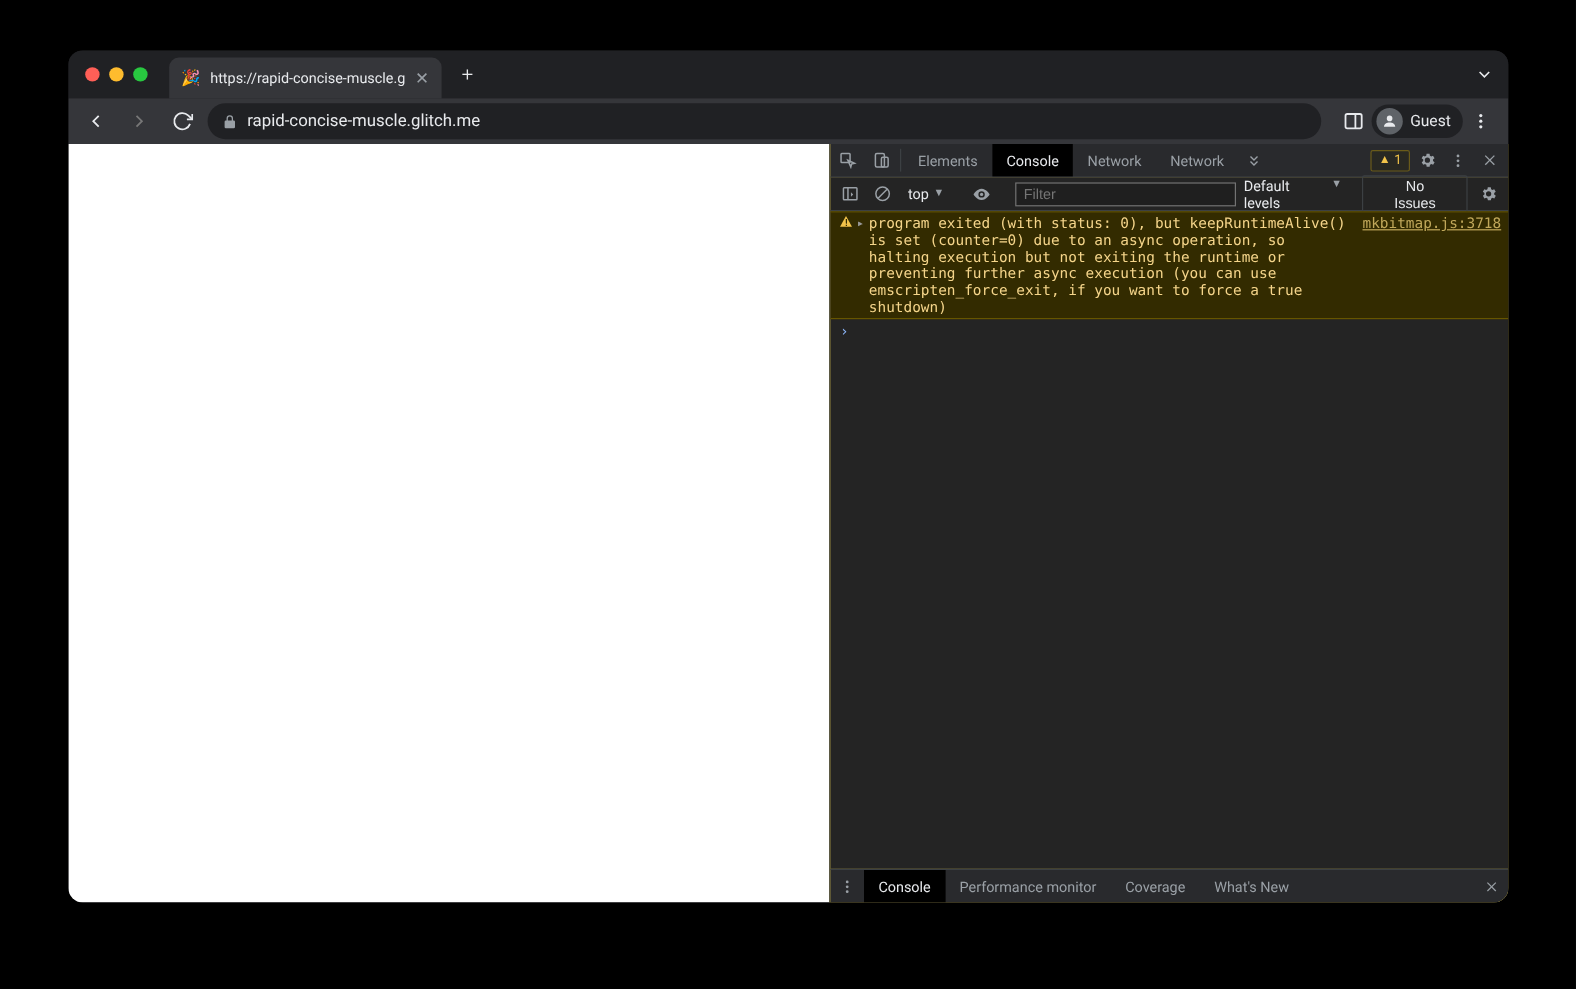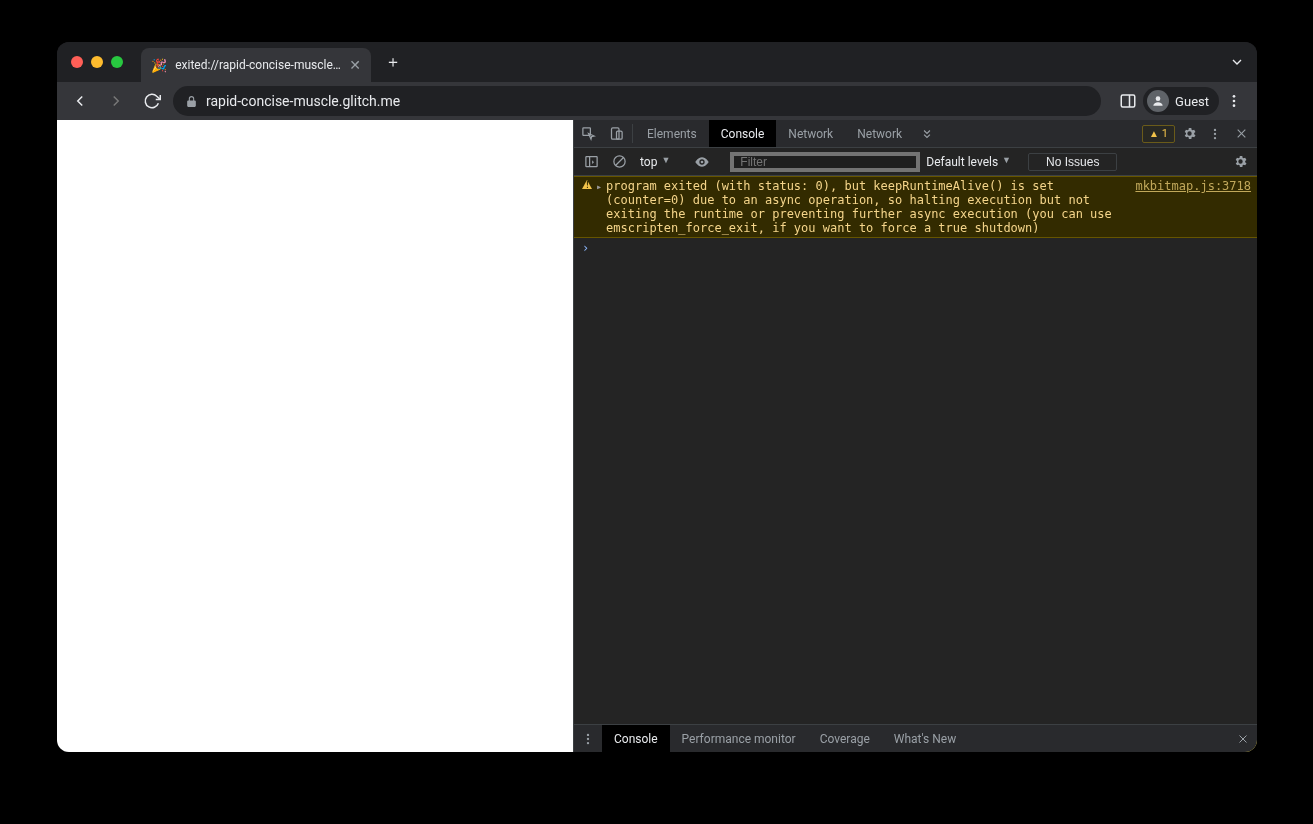--- a/index.html
+++ b/index.html
@@ -99,21 +99,21 @@
   .content {
     flex: 1;
     display: flex;
     min-height: 0;
   }
   .page {
     flex: 1;
     background: #fff;
   }
   .devtools {
-    width: 684px;
+    width: 566px;
     background: #fde047;
     border-left: 1px solid #3c4043;
     display: flex;
     flex-direction: column;
     color: #e8eaed;
     font-size: 12px;
     min-height: 0;
   }
   
   .dt-tabs {
@@ -152,21 +152,21 @@
     padding: 0 6px; gap:6px;
     background:#242424;
   }
   .con-ic { width:22px; height:22px; display:flex; align-items:center; justify-content:center; color:#9aa0a6; cursor:pointer;}
   .ctx {
     display:flex; color:#e8eaed; font-size:12px; gap:4px;
     padding:0 4px; cursor:pointer;
   }
   .ctx .tri { font-size:9px; color:#9aa0a6;}
   .filterbox {
-    height:20px; background:#1f1f1f; border:4px solid #737373; color:#9aa0a6;
+    height:20px; background:#1f1f1f; border:1px solid #737373; color:#9aa0a6;
     padding:0 6px; font-size:12px; width:190px;
   }
   .levels { color:#e8eaed; font-size:12px; display:flex; gap:4px; cursor:pointer;}
   .levels .tri{ font-size:9px; color:#9aa0a6;}
   .issuesbtn {
     border:1px solid #3c4043; color:#e8eaed; font-size:12px;
     padding:1px 17px; border-radius:2px; background:transparent; cursor:pointer;
   }
   .con-right { margin-left:auto; display:flex; align-items:center; gap:4px;}
 
@@ -228,21 +228,21 @@
 <div class="window">
 
   <div class="titlebar">
     <div class="traffic">
       <div class="tl red"></div>
       <div class="tl yel"></div>
       <div class="tl grn"></div>
     </div>
     <div class="tab">
       <span class="favicon">🎉</span>
-      <span class="title">exited://rapid-concise-muscle.g</span>
+      <span class="title">https://rapid-concise-muscle.g</span>
       <span class="close">✕</span>
     </div>
     <div class="newtab">＋</div>
     <div class="titlebar-right chev-down">
       <svg viewBox="0 0 24 24" fill="none" stroke="#e8eaed" stroke-width="2">
           <polyline points="6 9 12 15 18 9"></polyline>
         </svg>
     </div>
   </div>
 

